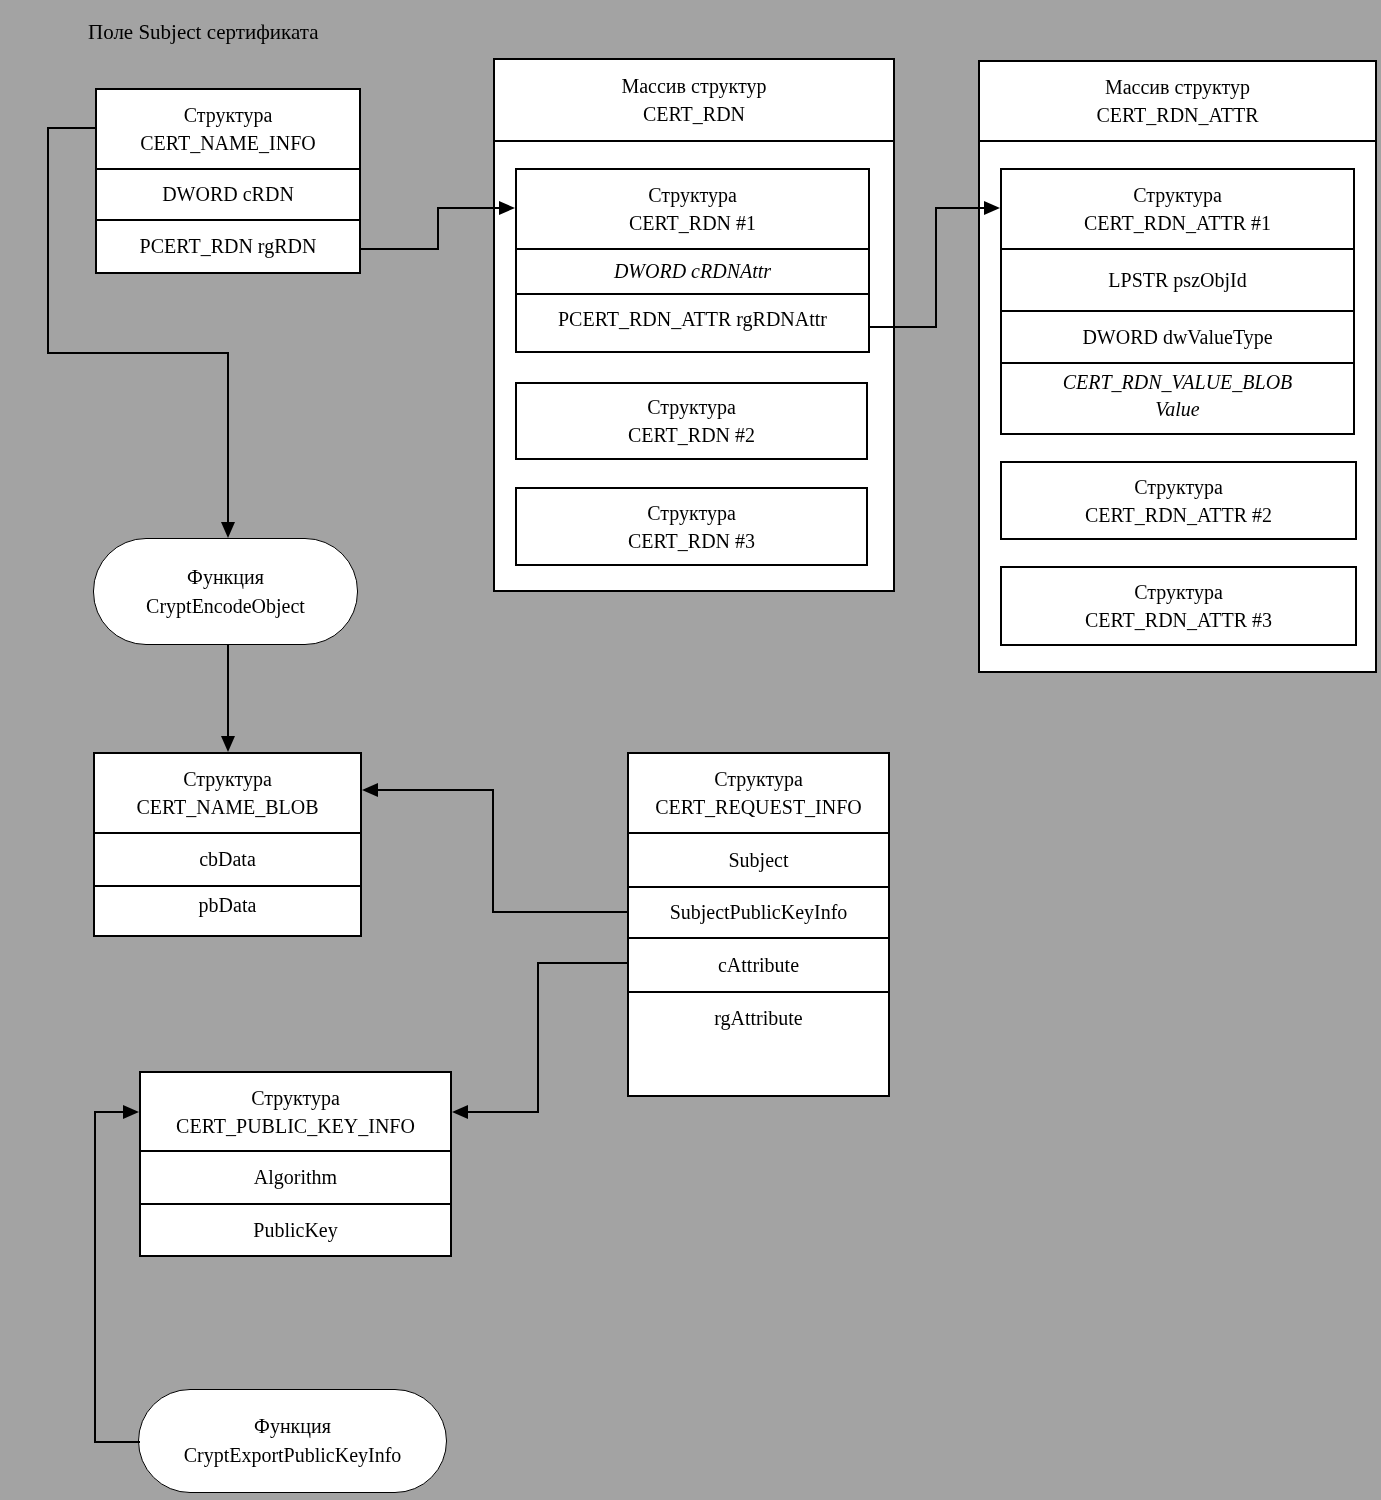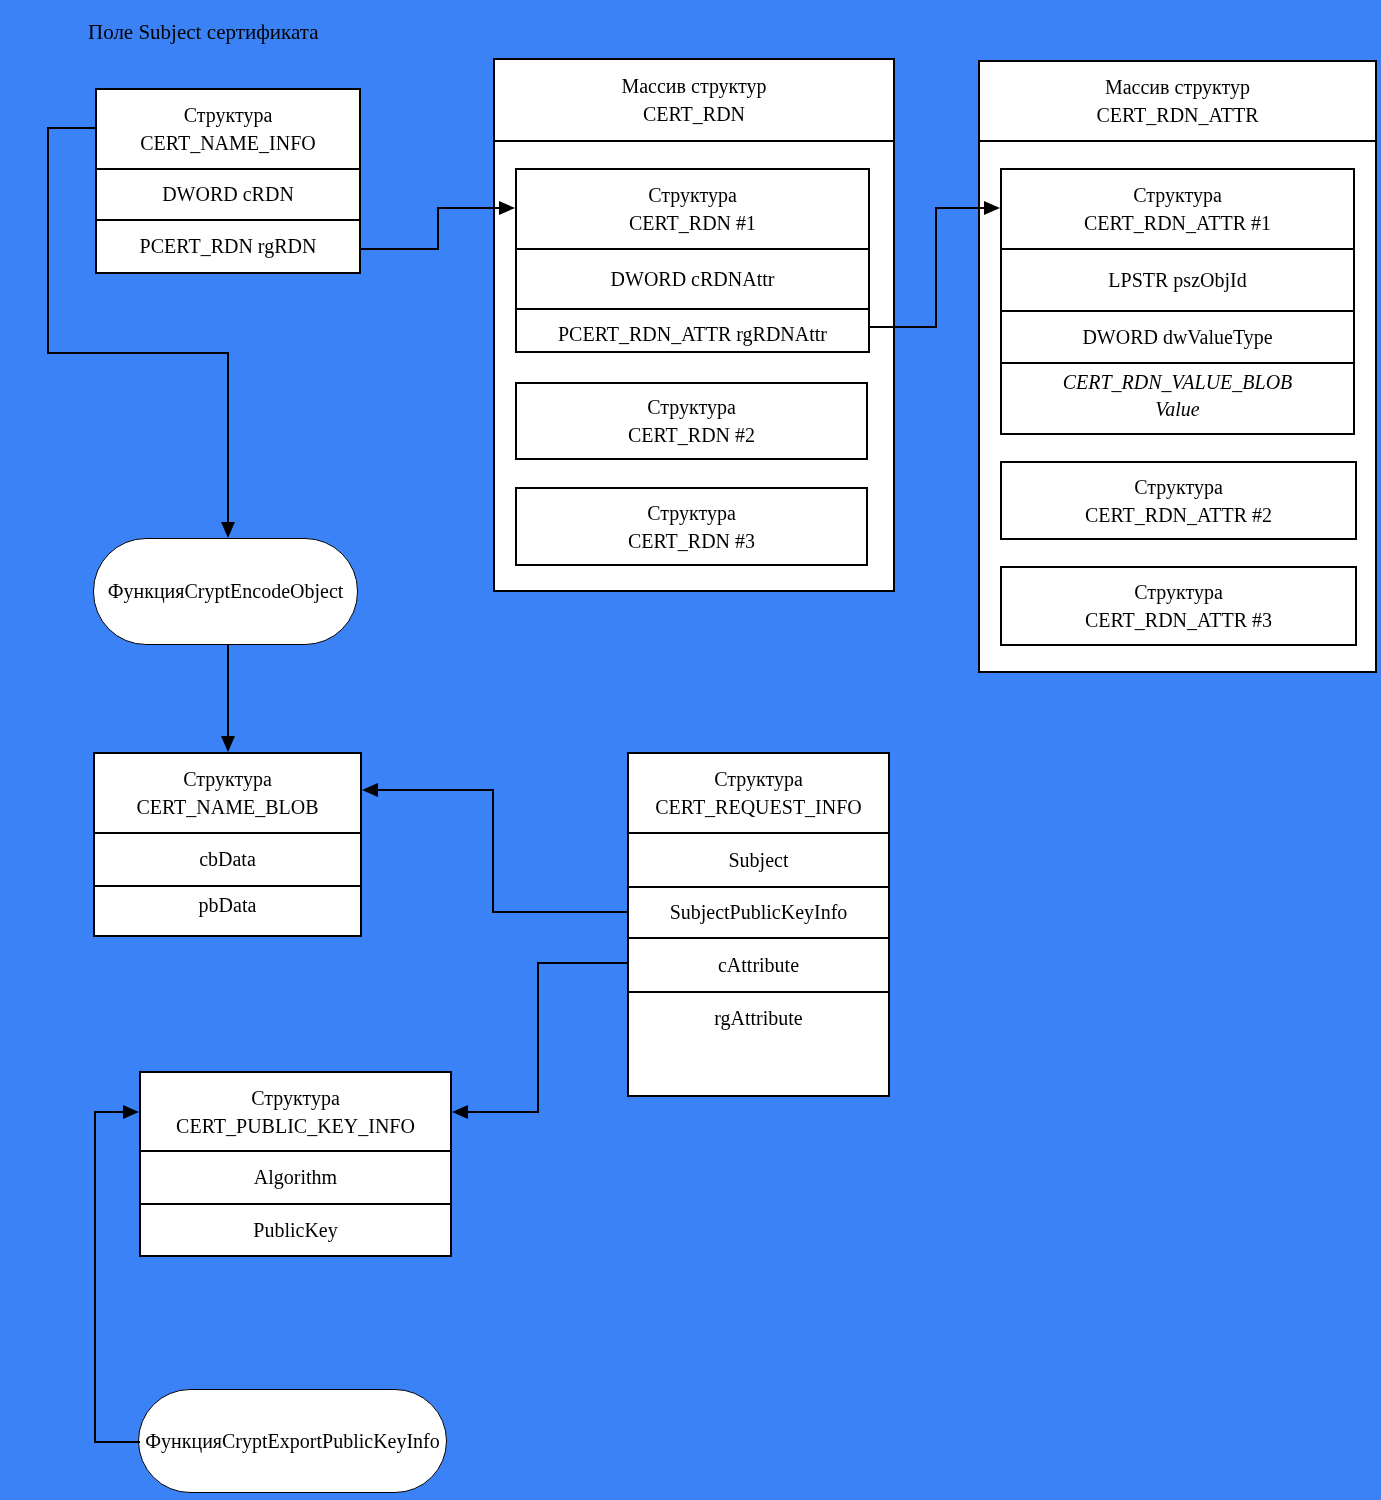--- a/index.html
+++ b/index.html
@@ -1,30 +1,30 @@
 <!DOCTYPE html>
 <html><head>
 <meta charset="utf-8">
 <style>
   html,body{margin:0;padding:0;background:#fff;}
   #canvas{
-    position:relative;width:1381px;height:1500px;background:#3b82f6;
+    position:relative;width:1381px;height:1500px;background:#a3a3a3;
     font-family:"Liberation Serif","DejaVu Serif",serif;color:#000;
     font-size:20px;overflow:hidden;
   }
   .title{position:absolute;font-size:21px;white-space:nowrap;}
   .box{position:absolute;border:2px solid #000;background:#fff;box-sizing:border-box;}
   .hdr{display:flex;flex-direction:column;justify-content:center;align-items:center;
        text-align:center;line-height:28px;box-sizing:border-box;}
   .hdr.sep{border-bottom:2px solid #000;}
   .row{display:flex;justify-content:center;align-items:center;text-align:center;
        box-sizing:border-box;white-space:pre-line;line-height:27px;}
   .row.sep{border-bottom:2px solid #000;}
   .ellipse{position:absolute;border:1px solid #000;background:#fff;box-sizing:border-box;
-       display:flex;flex-direction:row;justify-content:center;align-items:center;
+       display:flex;flex-direction:column;justify-content:center;align-items:center;
        text-align:center;line-height:29px;}
   .seg{position:absolute;background:#000;}
   .arr{position:absolute;width:0;height:0;border-style:solid;border-color:transparent;}
   .arr.down{border-left-width:7px;border-right-width:7px;border-top:16px solid #000;border-bottom-width:0;}
   .arr.right{border-top-width:7px;border-bottom-width:7px;border-left:16px solid #000;border-right-width:0;}
   .arr.left{border-top-width:7px;border-bottom-width:7px;border-right:16px solid #000;border-left-width:0;}
 </style>
 </head>
 <body>
 
@@ -45,21 +45,21 @@
     <div class="hdr sep" style="height:82px;">
       <span>Массив структур</span>
       <span>CERT_RDN</span>
     </div>
   </div>
   <div class="box" style="left:515px;top:168px;width:355px;height:185px;">
     <div class="hdr sep" style="height:80px;">
       <span>Структура</span>
       <span>CERT_RDN #1</span>
     </div>
-    <div class="row sep" style="height:60px;">DWORD cRDNAttr</div>
+    <div class="row sep" style="height:45px;font-style:italic;">DWORD cRDNAttr</div>
     <div class="row" style="height:48px;">PCERT_RDN_ATTR rgRDNAttr</div>
   </div>
   <div class="box" style="left:515px;top:382px;width:353px;height:78px;">
     <div class="hdr" style="height:74px;">
       <span>Структура</span>
       <span>CERT_RDN #2</span>
     </div>
   </div>
   <div class="box" style="left:515px;top:487px;width:353px;height:79px;">
     <div class="hdr" style="height:75px;">

